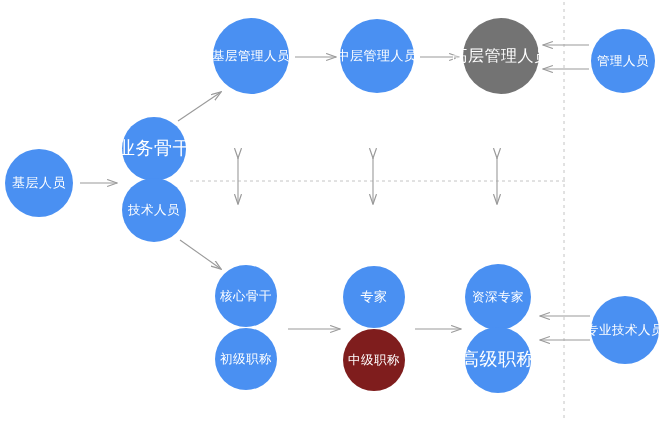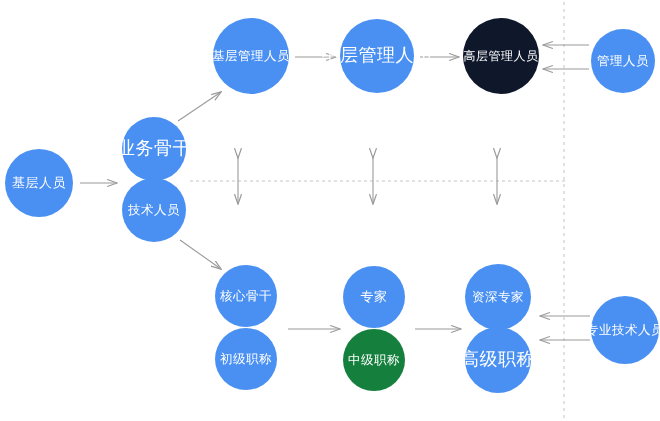--- a/index.html
+++ b/index.html
@@ -80,46 +80,46 @@
       </div>
       <div class="node" style="left: 122px; top: 178px; width: 64px; height: 64px; font-size: 12.5px; background: rgb(74, 144, 242);">
         <span class="ln">技术</span>
         <span class="ln">人员</span>
       </div>
       <div class="node" style="left: 213px; top: 18px; width: 76px; height: 76px; font-size: 12.5px; background: rgb(74, 144, 242);">
         <span class="ln">基层</span>
         <span class="ln">管理</span>
         <span class="ln">人员</span>
       </div>
-      <div class="node" style="left: 340px; top: 19px; width: 74px; height: 74px; font-size: 18px; background: rgb(74, 144, 242);">
+      <div class="node" style="left: 340px; top: 19px; width: 74px; height: 74px; font-size: 13px; background: rgb(74, 144, 242);">
         <span class="ln">中层</span>
         <span class="ln">管理</span>
         <span class="ln">人员</span>
       </div>
-      <div class="node" style="left: 463px; top: 18px; width: 76px; height: 76px; font-size: 12px; background: #0f172a;">
+      <div class="node" style="left: 463px; top: 18px; width: 76px; height: 76px; font-size: 16px; background: #737373;">
         <span class="ln">高层</span>
         <span class="ln">管理</span>
         <span class="ln">人员</span>
       </div>
       <div class="node" style="left: 591px; top: 29px; width: 64px; height: 64px; font-size: 12.5px; background: rgb(74, 144, 242);">
         <span class="ln">管理</span>
         <span class="ln">人员</span>
       </div>
       <div class="node" style="left: 215px; top: 265px; width: 62px; height: 62px; font-size: 12.5px; background: rgb(74, 144, 242);">
         <span class="ln">核心</span>
         <span class="ln">骨干</span>
       </div>
       <div class="node" style="left: 215px; top: 328px; width: 62px; height: 62px; font-size: 12.5px; background: rgb(74, 144, 242);">
         <span class="ln">初级</span>
         <span class="ln">职称</span>
       </div>
       <div class="node" style="left: 343px; top: 266px; width: 62px; height: 62px; font-size: 13px; background: rgb(74, 144, 242);">
         <span class="ln">专家</span>
       </div>
-      <div class="node" style="left: 343px; top: 329px; width: 62px; height: 62px; font-size: 12.5px; background: #15803d;">
+      <div class="node" style="left: 343px; top: 329px; width: 62px; height: 62px; font-size: 12.5px; background: #7f1d1d;">
         <span class="ln">中级</span>
         <span class="ln">职称</span>
       </div>
       <div class="node" style="left: 465px; top: 264px; width: 66px; height: 66px; font-size: 12.5px; background: rgb(74, 144, 242);">
         <span class="ln">资深</span>
         <span class="ln">专家</span>
       </div>
       <div class="node" style="left: 465px; top: 327px; width: 66px; height: 66px; font-size: 18px; background: rgb(74, 144, 242);">
         <span class="ln">高级</span>
         <span class="ln">职称</span>

